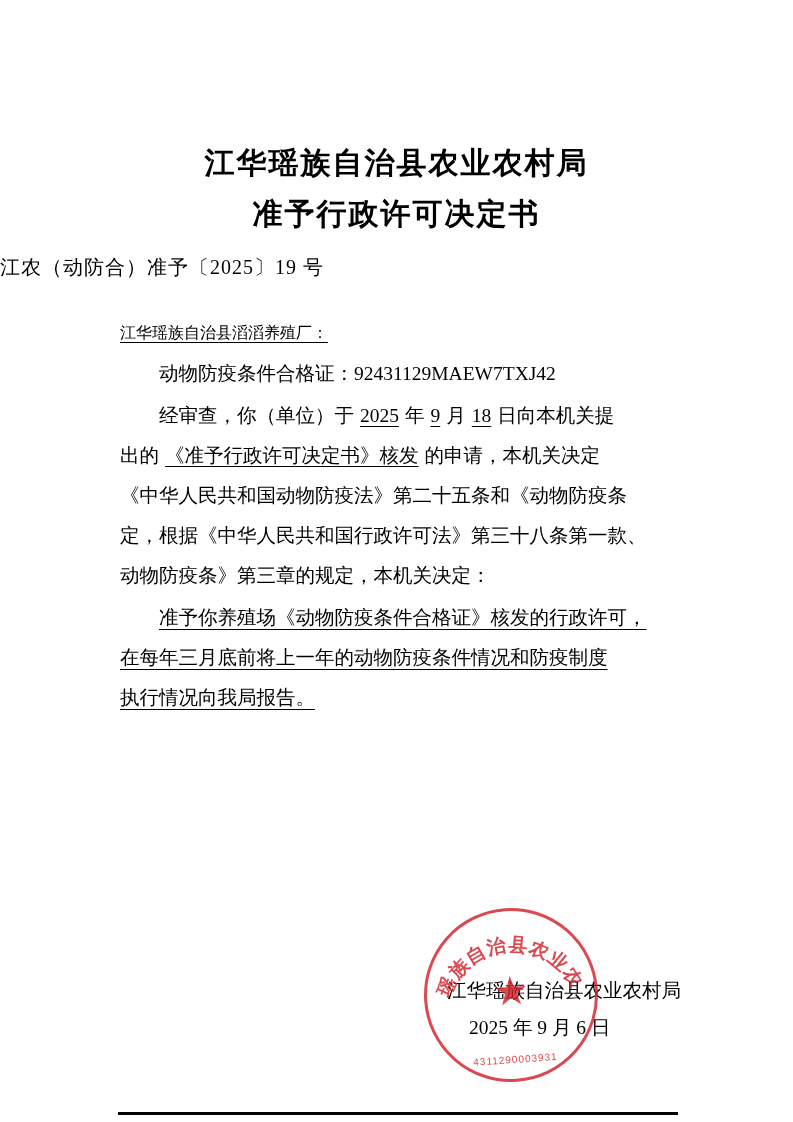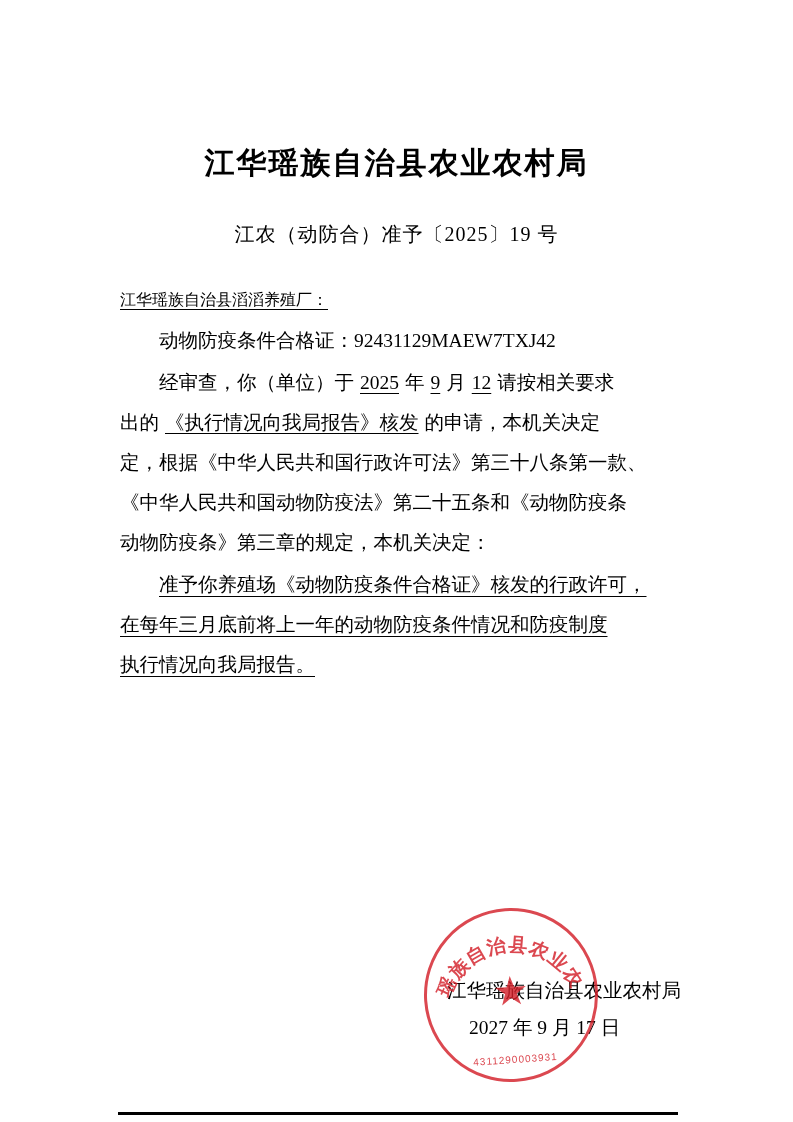--- a/index.html
+++ b/index.html
@@ -35,23 +35,23 @@
   }
   .doc-title-line2 {
     font-size: 30px;
     font-weight: bold;
     letter-spacing: 2px;
     line-height: 1.5;
     margin-top: 6px;
     font-family: "Liberation Serif", "DejaVu Serif", serif;
   }
   .doc-number {
-    text-align: center;
+    text-align: left;
     font-size: 20px;
-    margin-top: 36px;
+    margin-top: 18px;
     letter-spacing: 1px;
   }
   .body-block {
     margin: 0 88px 0 120px;
     font-size: 19.5px;
     line-height: 2.05;
   }
   .recipient {
     margin-top: 36px;
     text-decoration: underline;
@@ -153,55 +153,56 @@
     background: #000;
   }
 </style>
 </head>
 <body>
 
 <div class="page">
 
   <div class="title-block">
     <div class="doc-title-line1">江华瑶族自治县农业农村局</div>
+    <div class="doc-title-line2">准予行政许可决定书</div>
   </div>
 
   <div class="doc-number">江农（动防合）准予〔2025〕19 号</div>
 
   <div class="body-block">
 
     <div class="recipient">江华瑶族自治县滔滔养殖厂：</div>
 
     <div class="para-credit">
       <span>动物防疫条件合格证：</span><span>92431129MAEW7TXJ42</span>
     </div>
 
     <div class="para">
-      <span>经审查，你（单位）于</span><span class="gap-u">2025</span><span>年</span><span class="gap-u">9</span><span>月</span><span class="gap-u">12</span><span>请按相关要求</span>
+      <span>经审查，你（单位）于</span><span class="gap-u">2025</span><span>年</span><span class="gap-u">9</span><span>月</span><span class="gap-u">18</span><span>日向本机关提</span>
     </div>
 
     <div>
-      <span>出的</span><span class="gap-u">《执行情况向我局报告》核发</span><span>的申请，本机关决定</span>
-    </div>
-
+      <span>出的</span><span class="gap-u">《准予行政许可决定书》核发</span><span>的申请，本机关决定</span>
+    </div>
+
+    <div>《中华人民共和国动物防疫法》第二十五条和《动物防疫条</div>
     <div>定，根据《中华人民共和国行政许可法》第三十八条第一款、</div>
-    <div>《中华人民共和国动物防疫法》第二十五条和《动物防疫条</div>
     <div>动物防疫条》第三章的规定，本机关决定：</div>
 
     <div class="decision-block">
       <div class="decision-line first">准予你养殖场《动物防疫条件合格证》核发的行政许可，</div>
       <div class="decision-line">在每年三月底前将上一年的动物防疫条件情况和防疫制度</div>
       <div class="decision-line">执行情况向我局报告。</div>
     </div>
 
   </div>
 
   <div class="sign-block">
     <div>江华瑶族自治县农业农村局</div>
-    <div class="sign-date">2027 年 9 月 17 日</div>
+    <div class="sign-date">2025 年 9 月 6 日</div>
   </div>
 
   <div class="seal">
     <div class="seal-inner">
       <svg class="seal-arc" viewBox="0 0 168 168">
         <defs>
           <path id="arcpath" d="M 20,90 A 66,66 0 0 1 148,90"></path>
         </defs>
         <text>
           <textPath href="#arcpath" startOffset="50%" text-anchor="middle">江华瑶族自治县农业农村局</textPath>

